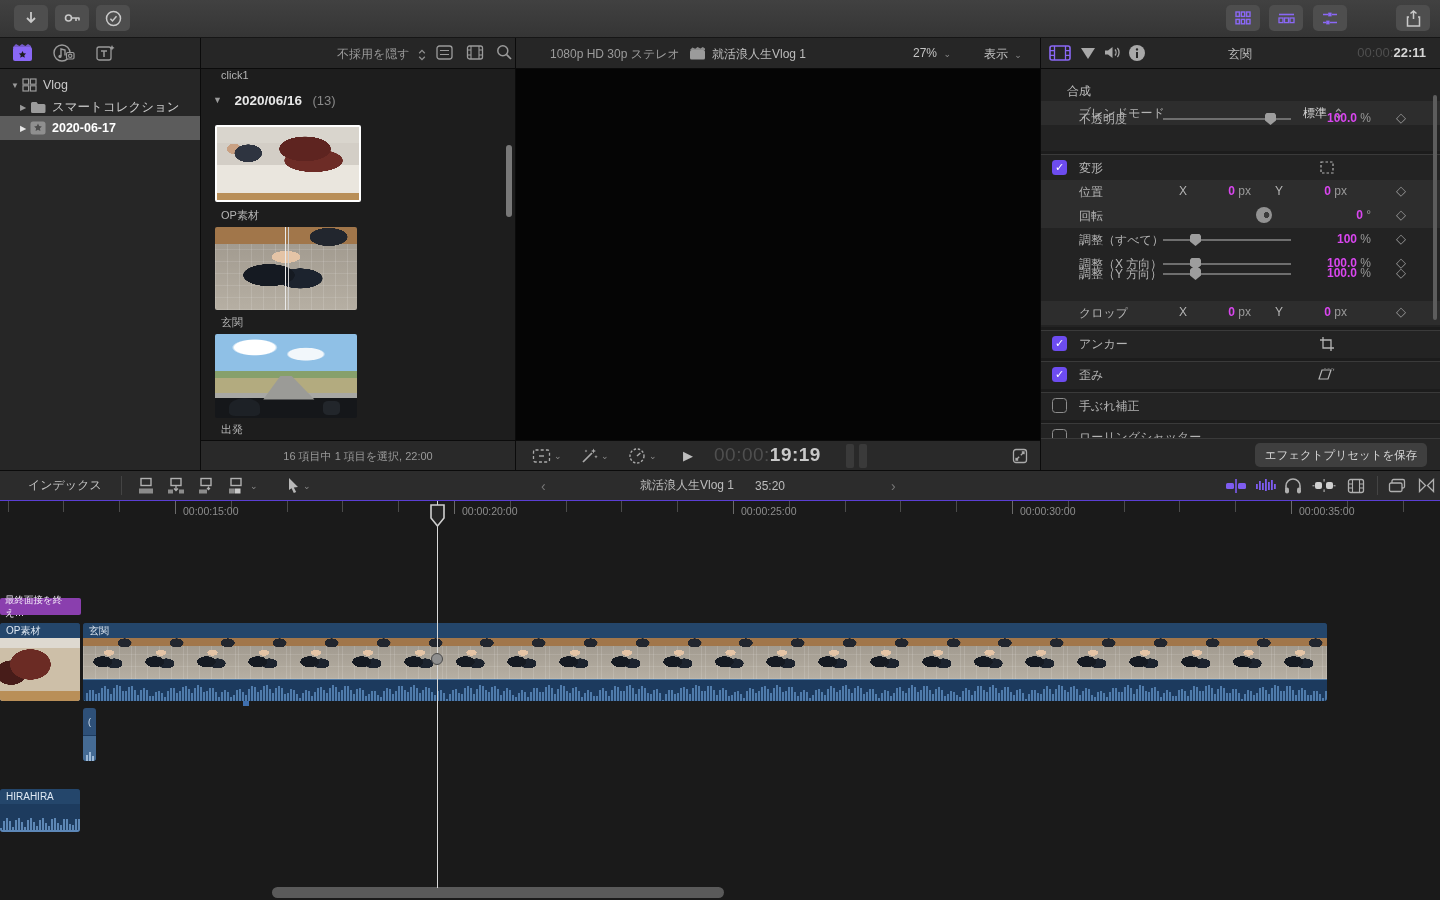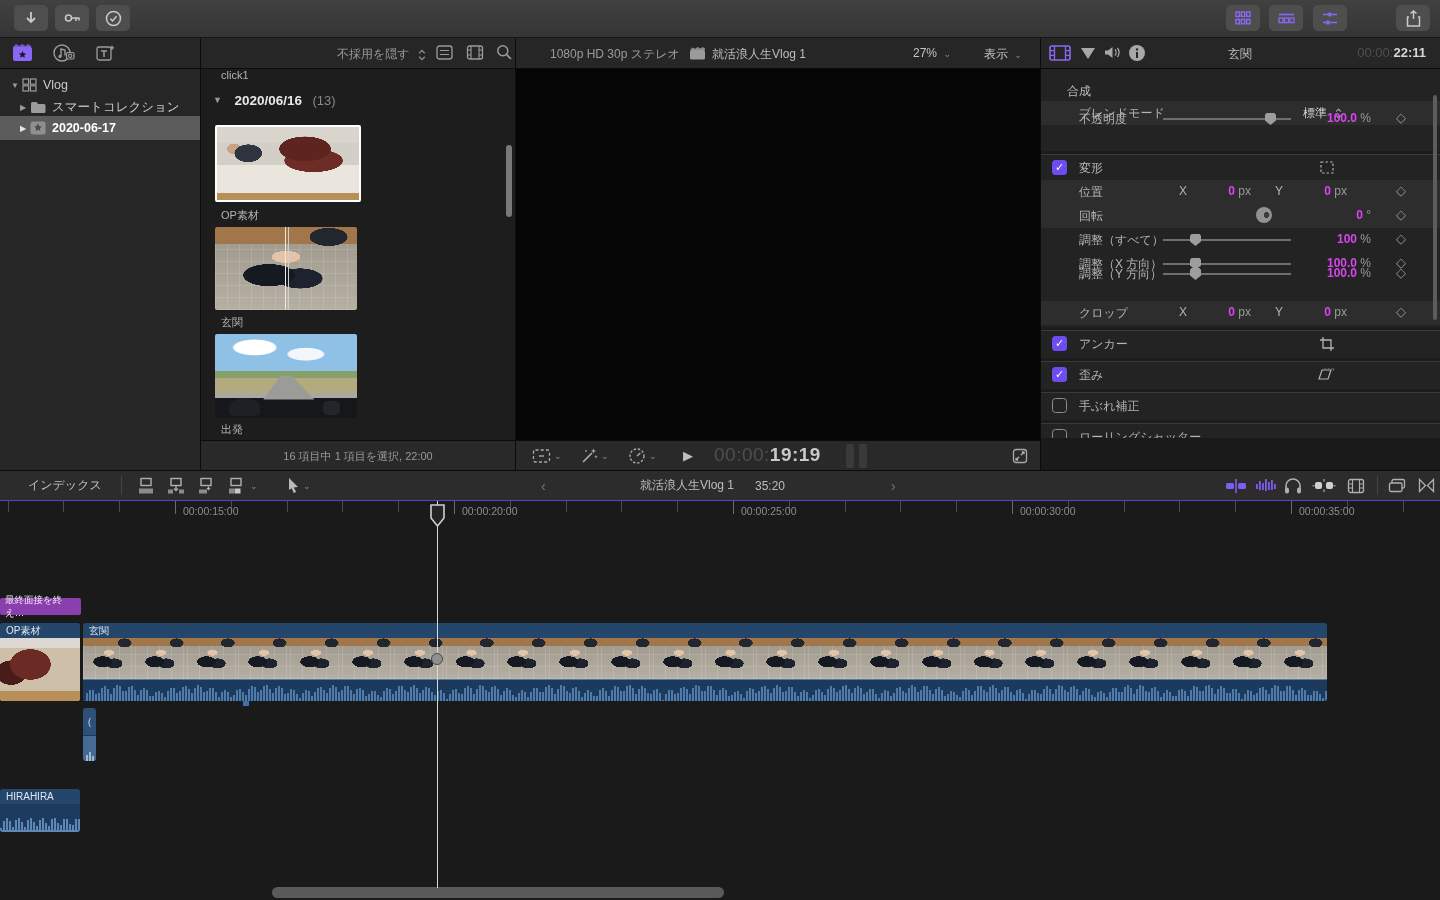--- a/index.html
+++ b/index.html
@@ -510,20 +510,23 @@
     </div>
     <div class="isep" style="top:351px"></div>
 
     <div class="irow" style="top:356px">
       <span class="ckbox off"></span>
       <span class="ilabel">ローリングシャッター</span>
     </div>
   </div>
   <div id="iscroll" class="abs"></div>
 
+  <div id="ifooter" class="abs">
+    <div class="savebtn">エフェクトプリセットを保存</div>
+  </div>
 
   <div id="ttoolbar" class="abs">
     <span class="tt" style="left:28px;font-size:12px;color:#c3c3c3">インデックス</span>
     <div class="abs" style="left:121px;top:5px;width:1px;height:19px;background:#444"></div>
     <span class="tt ico" style="left:136px">
       <svg width="21" height="18" viewBox="0 0 21 18" fill="none">
           <rect x="5" y="1.5" width="10" height="7" stroke="#b0b0b0" stroke-width="1.4"></rect>
           <rect x="3" y="11.5" width="14" height="5" fill="#8b8b8b"></rect>
         </svg>
       </span>

